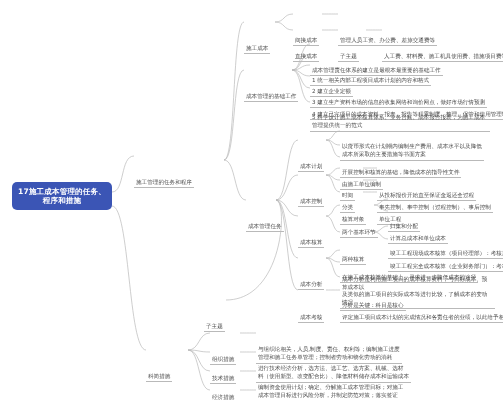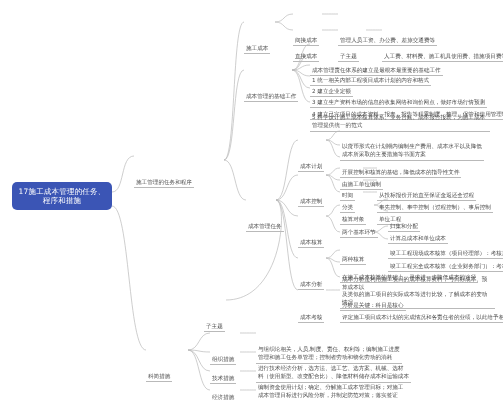--- a/index.html
+++ b/index.html
@@ -107,21 +107,21 @@
       <path d="M188 350 C 200 350 198 371 210 371"></path>
       <path d="M188 350 C 200 350 198 390 210 390"></path>
 
       <path d="M240 333 C 248 333 248 333 256 333"></path>
       <path d="M240 352 C 248 352 248 352 256 352"></path>
       <path d="M240 371 C 248 371 248 371 256 371"></path>
       <path d="M240 390 C 248 390 248 390 256 390"></path>
     </g>
   </svg>
 
-  <div class="node root" style="left:12px;top:182px;width:100px;height:28px;">
+  <div class="node root" style="left:12px;top:182px;width:100px;height:28px;font-weight:bold;">
     <span>17施工成本管理的任务、程序和措施</span>
   </div>
 
   <div class="node" style="left:134px;top:149px;">
     <span class="lbl">施工管理的任务和程序</span>
   </div>
 
   <div class="node" style="left:146px;top:343px;">
     <span class="lbl">科简措施</span>
   </div>

